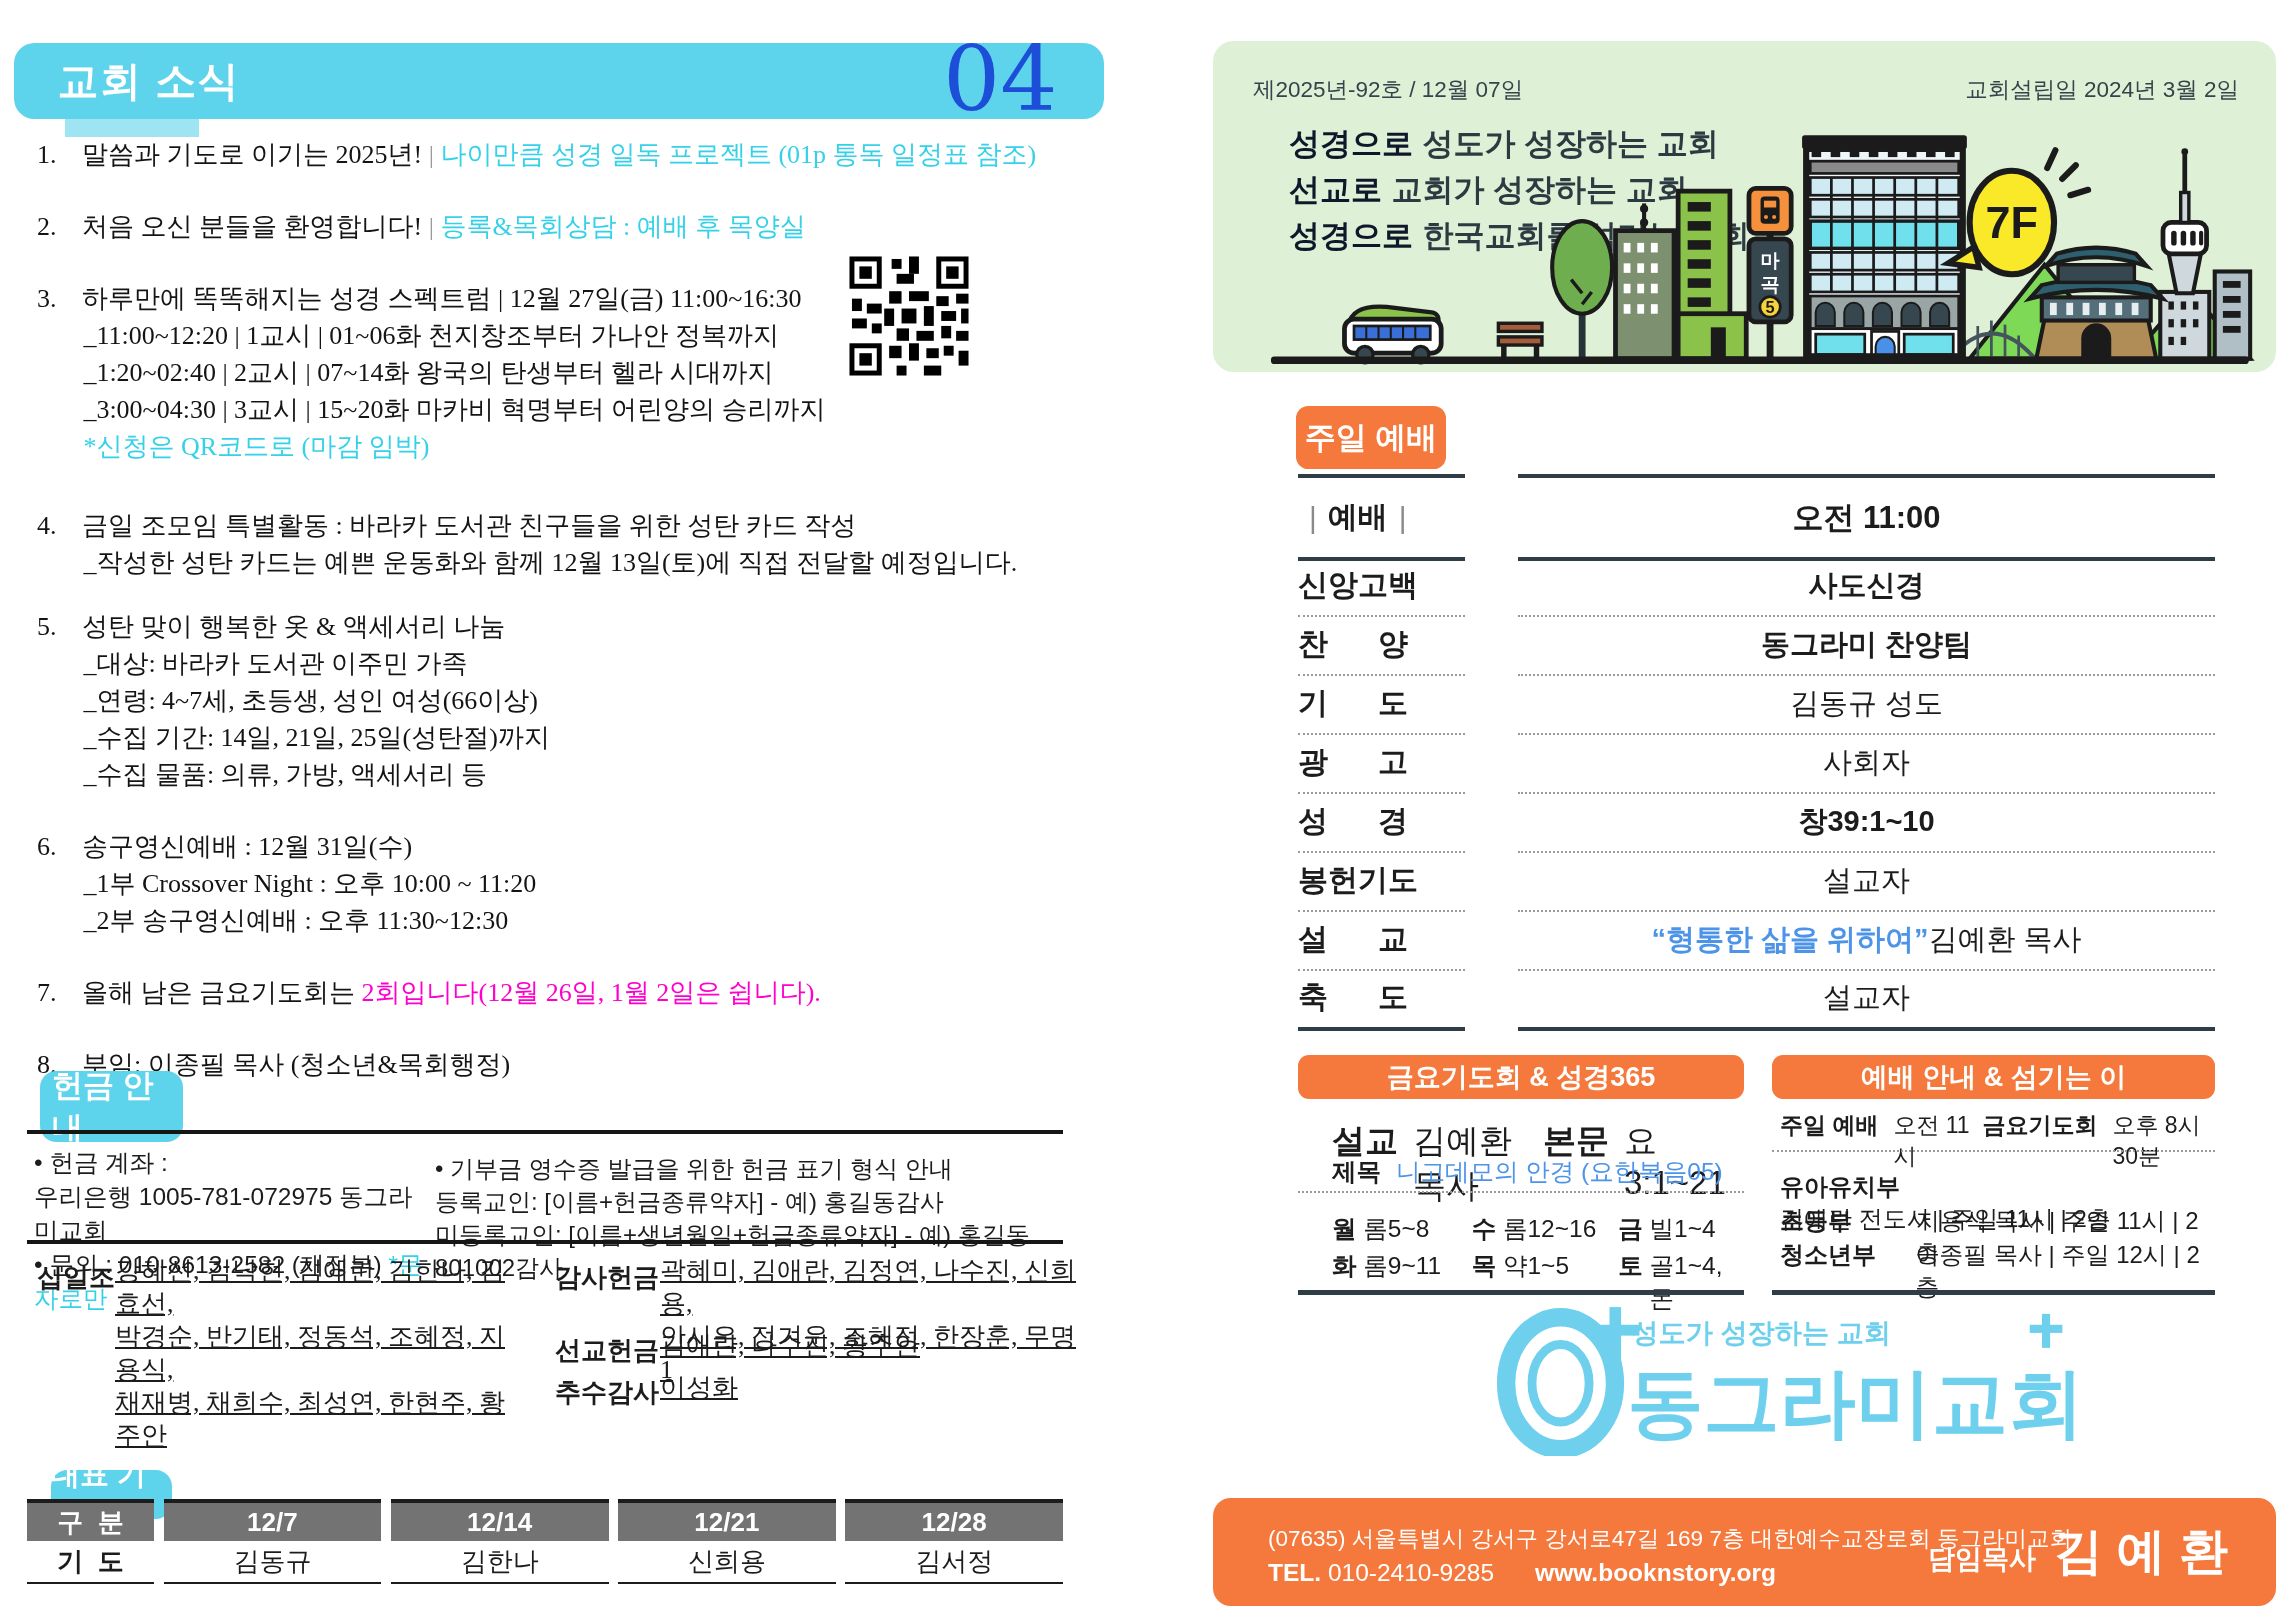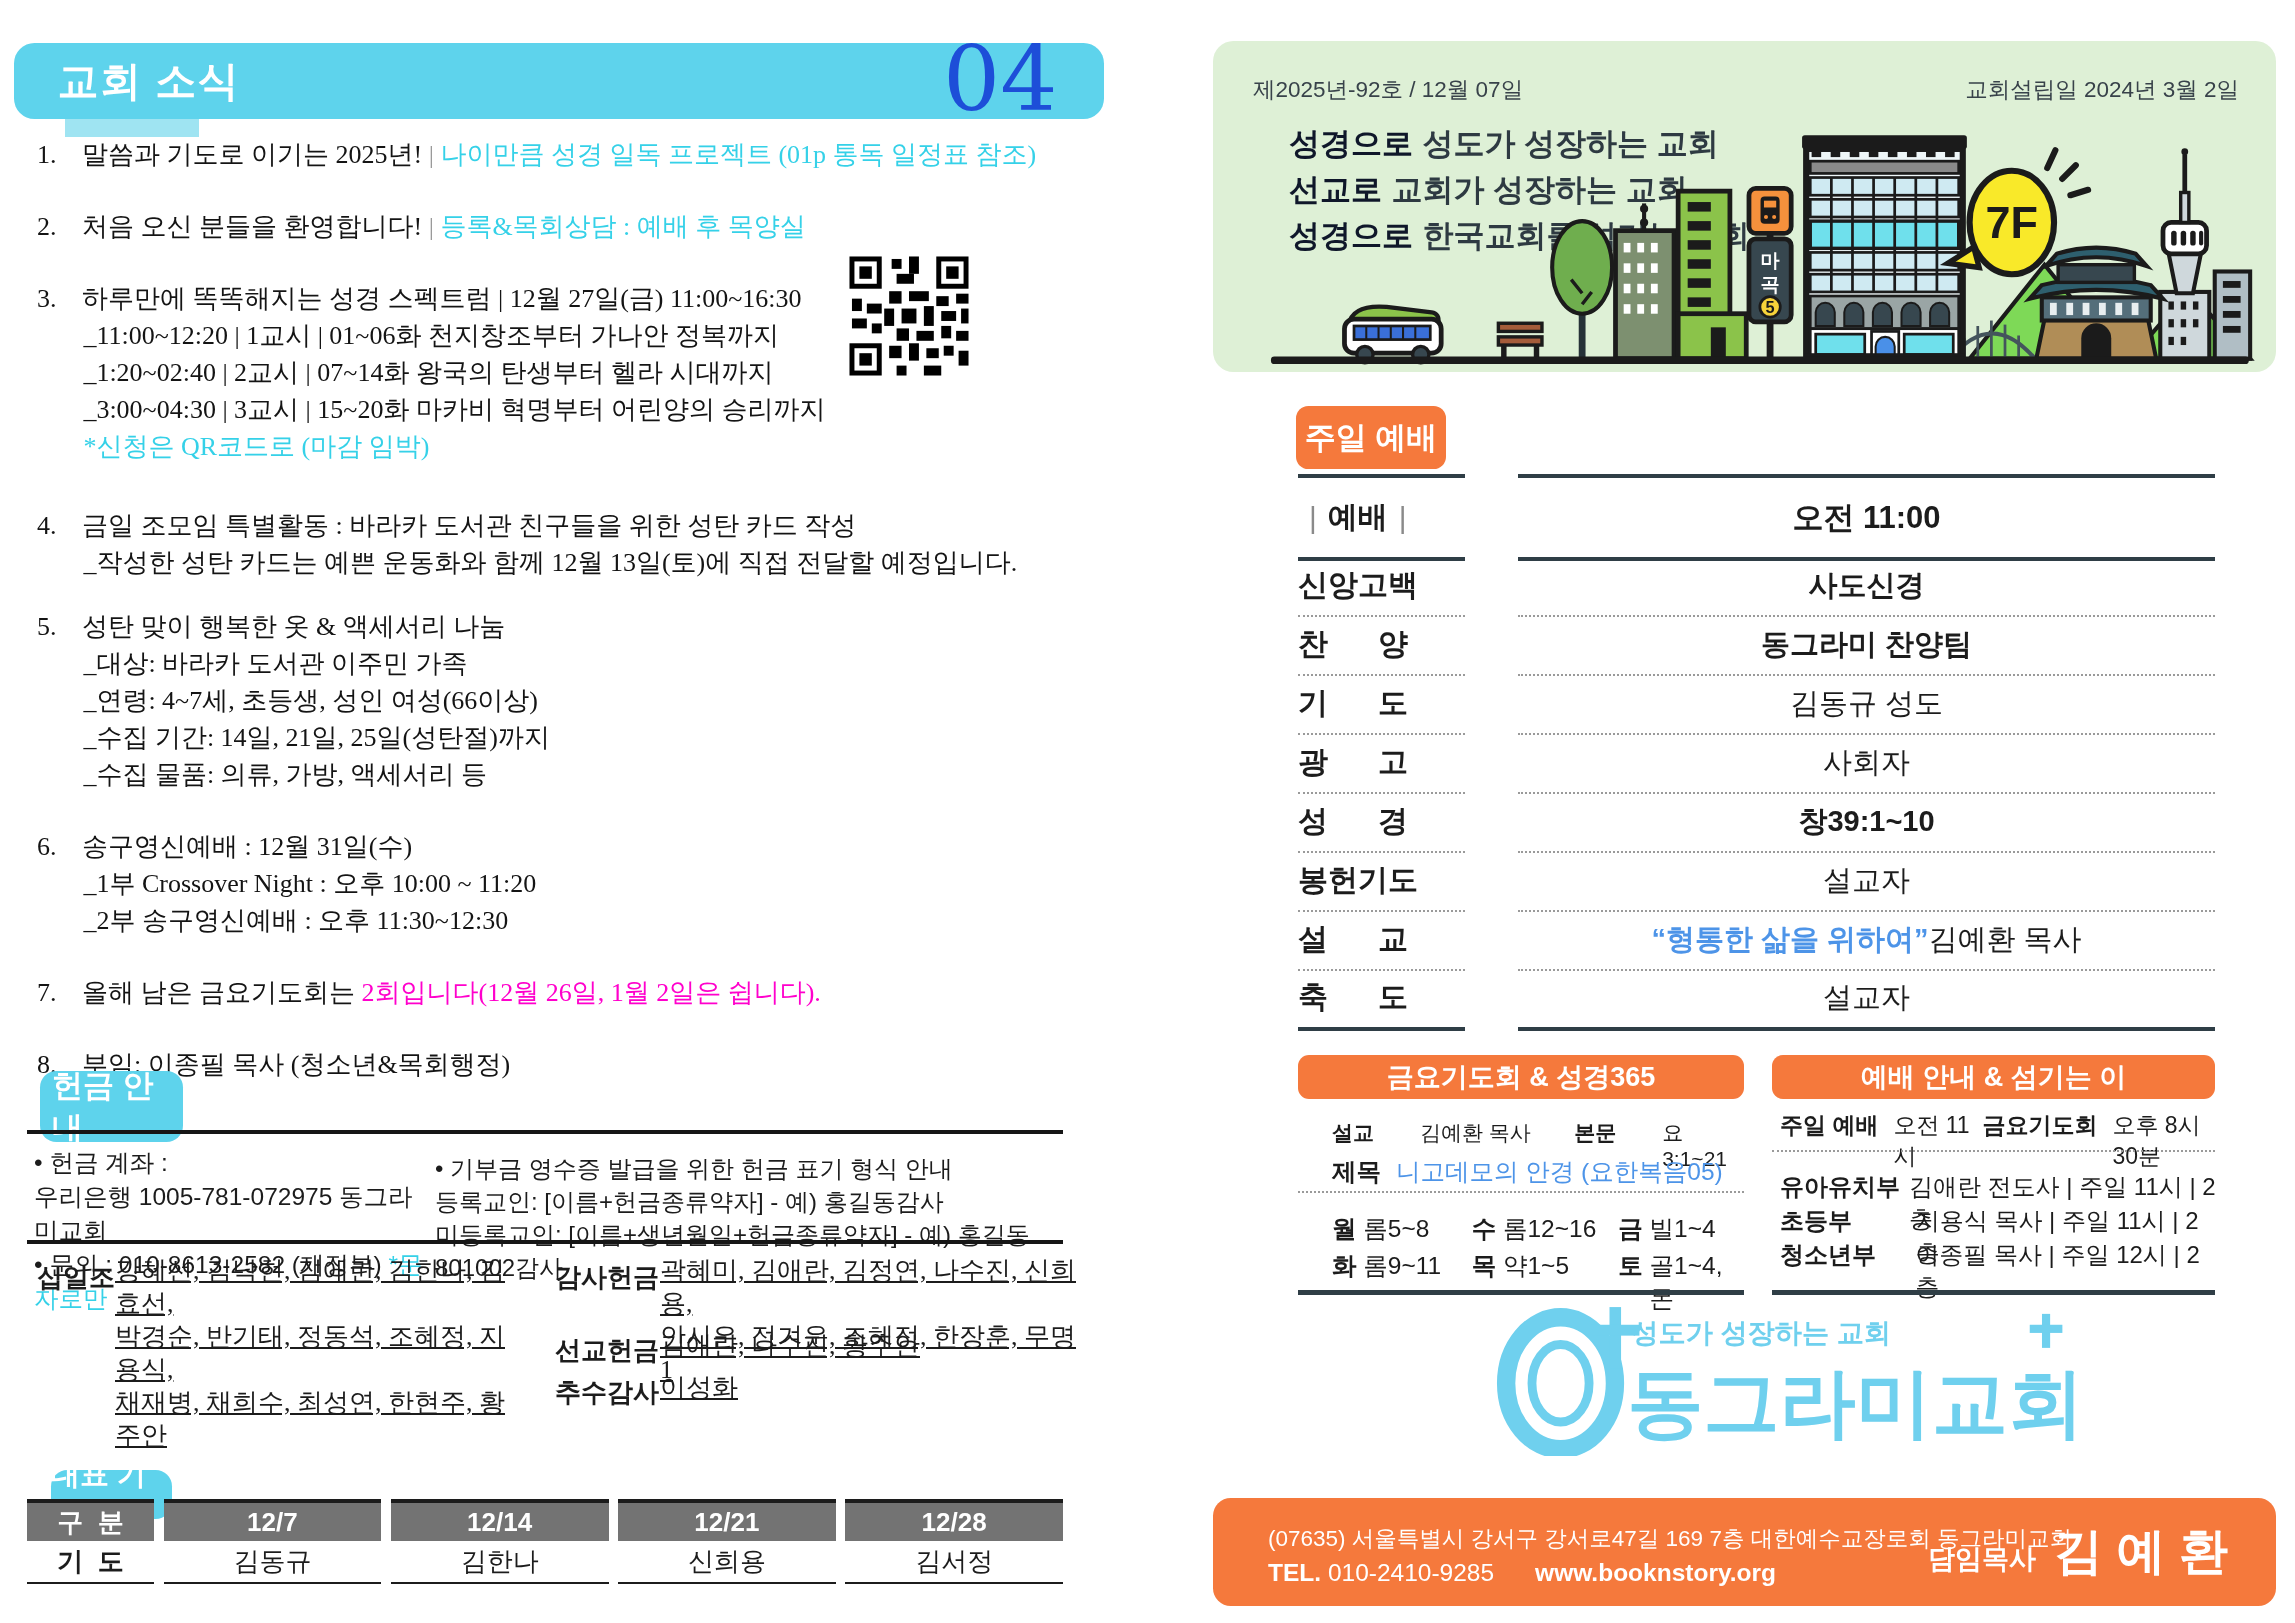--- a/index.html
+++ b/index.html
@@ -77,35 +77,35 @@
   .b-thick > div{border-bottom:4.8px solid #2f3e46;}
   .b-dot > div{border-bottom:2px dotted #9a9a9a;}
   .w-row > div{height:100%;display:flex;align-items:center;}
   .w-value{justify-content:center;}
   .gbar{color:#8a8a8a;font-weight:400;margin:0 11px;}
 
   .panel-h{background:#f5793c;color:#fff;border-radius:11px;display:flex;align-items:center;
            justify-content:center;font-size:27px;font-weight:700;height:44px;}
   .fp-h{left:1298px;top:1055px;width:446px;}
   .sp-h{left:1772px;top:1055px;width:443px;}
-  .fp-row1{left:1332px;top:1119px;width:395px;font-size:21px;display:flex;gap:31px;}
+  .fp-row1{left:1332px;top:1119px;width:395px;font-size:33px;display:flex;}
   .fp-row2{left:1332px;top:1155px;width:395px;font-size:24.5px;display:flex;}
   .fp-dot{left:1298px;top:1191px;width:446px;border-top:2px dotted #9a9a9a;}
   .fp-read1{left:1332px;top:1212px;width:409px;font-size:24.5px;display:flex;}
   .fp-read2{left:1332px;top:1249px;width:409px;font-size:24.5px;display:flex;}
   .fp-rule{left:1298px;top:1290px;width:446px;height:4.8px;background:#2f3e46;}
   .lab{font-weight:700;margin-right:15px;white-space:pre;}
   .rd{display:flex;margin-right:0;}
   .rd .lab{margin-right:6.8px;}
   .rd1{width:140px;}.rd2{width:147px;}.rd3{width:123px;}
 
   .sp-row1{left:1780px;top:1110px;width:436px;font-size:23px;display:flex;}
   .sp-dot{left:1772px;top:1150px;width:443px;border-top:2px dotted #9a9a9a;}
   .sp-dept{position:absolute;width:436px;font-size:24px;display:flex;}
-  .sp-d1{left:1780px;top:1171px;}
+  .sp-d1{left:1780px;top:1171px;flex-direction:column;}
   .sp-d2{left:1780px;top:1205px;}
   .sp-d3{left:1780px;top:1239px;}
   .sp-dept .lab{width:136px;margin-right:2.7px;}
   .sp-rule{left:1772px;top:1290px;width:443px;height:4.8px;background:#2f3e46;}
 
   .logo{left:1493px;top:1303px;width:641px;height:153px;}
 
   .footer{left:1213px;top:1498px;width:1063px;height:108px;background:#f5793c;border-radius:17.7px;color:#fff;}
   .ft-addr{position:absolute;left:55px;top:24.5px;font-size:22.5px;}
   .ft-tel{position:absolute;left:55px;top:61px;font-size:24.5px;}

